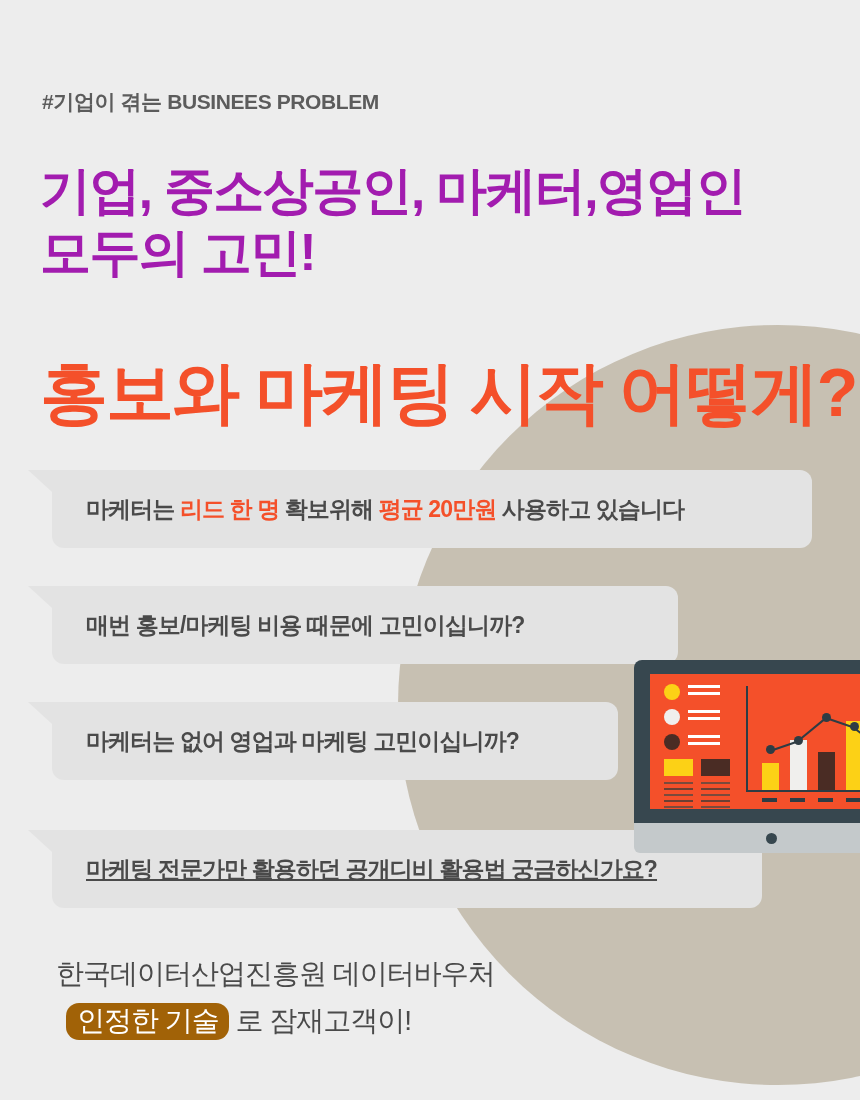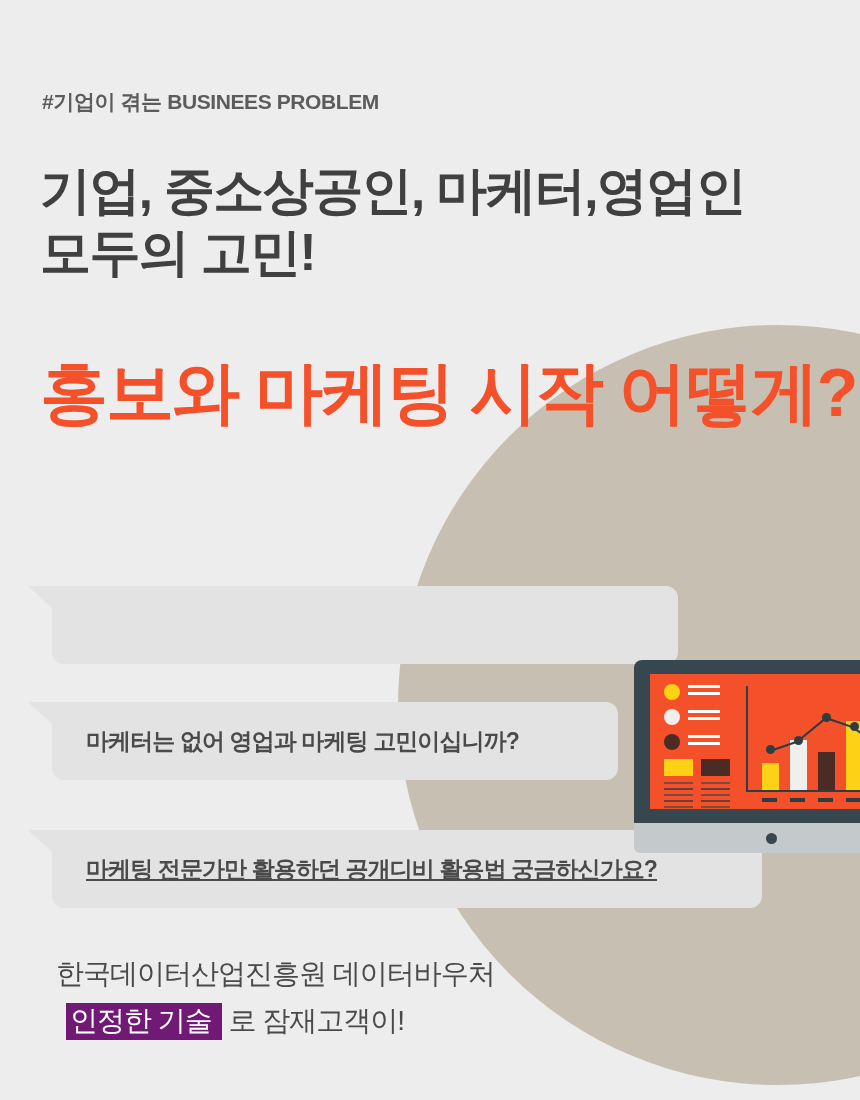--- a/index.html
+++ b/index.html
@@ -27,21 +27,21 @@
   
   .eyebrow{
     position:absolute; left:42px; top:88px;
     font-size:21px; font-weight:bold; color:#5c5c5c;
     letter-spacing:-0.4px; white-space:nowrap;
   }
 
   
   .headline{
     position:absolute; left:40px; top:160px;
-    font-size:51px; font-weight:bold; color:#404040;
+    font-size:51px; font-weight:bold; color:#a21caf;
     line-height:1.22; letter-spacing:-1.6px;
     white-space:pre-line;
   }
 
   
   .subhead{
     position:absolute; left:40px; top:348px;
     font-size:68px; font-weight:bold; color:#f4502a;
     letter-spacing:-2px; white-space:nowrap;
     z-index:3;
@@ -73,22 +73,23 @@
   #bubble-3{ left:52px; top:702px;  width:566px; height:78px; }
   #bubble-4{ left:52px; top:830px;  width:710px; height:78px;text-decoration:underline; }
 
   
   .closing{
     position:absolute; left:56px; top:952px;
     font-size:28px; color:#4a4a4a; letter-spacing:-1px;
     line-height:1.55; z-index:3;
   }
   .closing .hl{
-    background:#701a75; color:#ffffff;
-    padding:2px 10px 4px 4px;
+    background:#a16207; color:#ffffff;
+    padding:2px 10px 4px 11px;
+    border-radius:13px;
   }
   .closing .l2{ margin-left:10px; display:inline-block; margin-top:4px; }
 
   
   .monitor{
     position:absolute; left:634px; top:660px;
     width:300px; height:195px; z-index:4;
   }
   .monitor .frame{
     position:absolute; left:0; top:0;
@@ -149,23 +150,28 @@
 
 <div class="page">
 
   <div class="eyebrow">#기업이 겪는 BUSINEES PROBLEM</div>
 
   <h1 class="headline">기업, 중소상공인, 마케터,영업인
 모두의 고민!</h1>
 
   <h2 class="subhead">홍보와 마케팅 시작 어떻게?</h2>
 
+  <div class="bubble" id="bubble-1">
+    <span class="tail"></span>
+    <span class="bubble-text"><span>마케터는 </span><em>리드  한 명</em><span> 확보위해 </span><em>평균 20만원</em><span> 사용하고 있습니다</span></span>
+  </div>
 
   <div class="bubble" id="bubble-2">
     <span class="tail"></span>
+    <span class="bubble-text"><span>매번 홍보/마케팅 비용 때문에 고민이십니까?</span></span>
   </div>
 
   <div class="bubble" id="bubble-3">
     <span class="tail"></span>
     <span class="bubble-text"><span>마케터는 없어 영업과 마케팅 고민이십니까?</span></span>
   </div>
 
   <div class="bubble" id="bubble-4">
     <span class="tail"></span>
     <span class="bubble-text"><span>마케팅 전문가만 활용하던 공개디비 활용법 궁금하신가요?</span></span>

